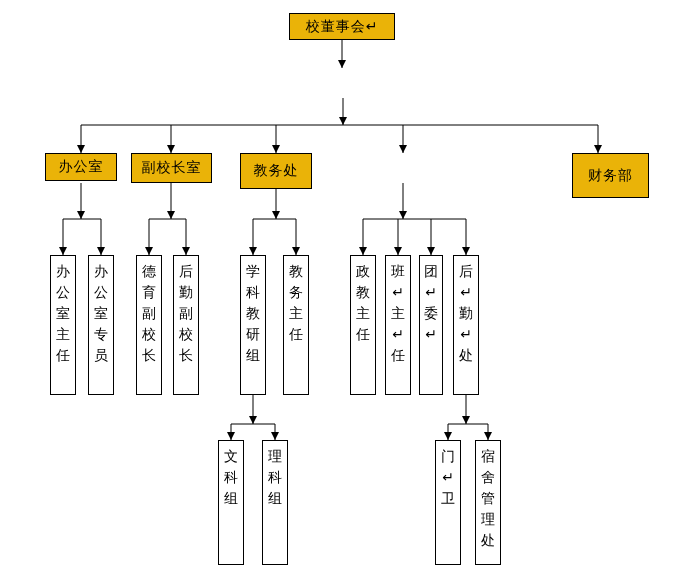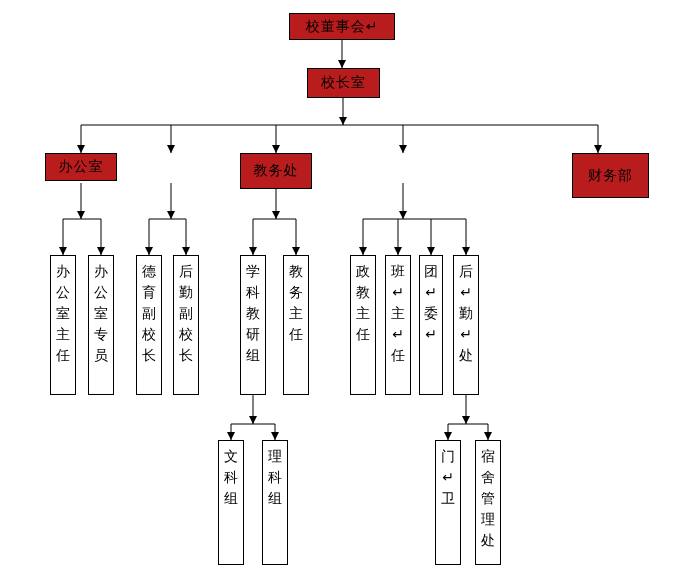--- a/index.html
+++ b/index.html
@@ -21,21 +21,21 @@
     width: 693px; height: 570px;
   }
   #connectors line {
     stroke: #000000;
     stroke-width: 1;
   }
   .hbox {
     position: absolute;
     box-sizing: border-box;
     border: 1px solid #000000;
-    background: #b91c1c;
+    background: #eab308;
     color: #000000;
     font-size: 14px;
     display: flex;
     align-items: center;
     justify-content: center;
     letter-spacing: 1px;
   }
   .vbox {
     position: absolute;
     box-sizing: border-box;
@@ -99,24 +99,24 @@
     <line x1="275" y1="424" x2="275" y2="440" marker-end="url(#arrow)"></line>
 
     <line x1="466" y1="395" x2="466" y2="424" marker-end="url(#arrow)"></line>
     <line x1="448" y1="424" x2="488" y2="424"></line>
     <line x1="448" y1="424" x2="448" y2="440" marker-end="url(#arrow)"></line>
     <line x1="488" y1="424" x2="488" y2="440" marker-end="url(#arrow)"></line>
   </svg>
 
   <div class="hbox" style="left:289px;top:13px;width:106px;height:27px">校董事会↵</div>
 
-  <div class="hbox" style="left:307px;top:68px;width:73px;height:30px">校长室</div>
 
   <div class="hbox" style="left:45px;top:153px;width:72px;height:28px">办公室</div>
 
+  <div class="hbox" style="left:131px;top:153px;width:81px;height:30px">副校长室</div>
 
   <div class="hbox" style="left:240px;top:153px;width:72px;height:36px">教务处</div>
 
 
   <div class="hbox" style="left:572px;top:153px;width:77px;height:45px">财务部</div>
 
   <div class="vbox" style="left:50px;top:255px;width:26px;height:140px">办
 公
 室
 主

